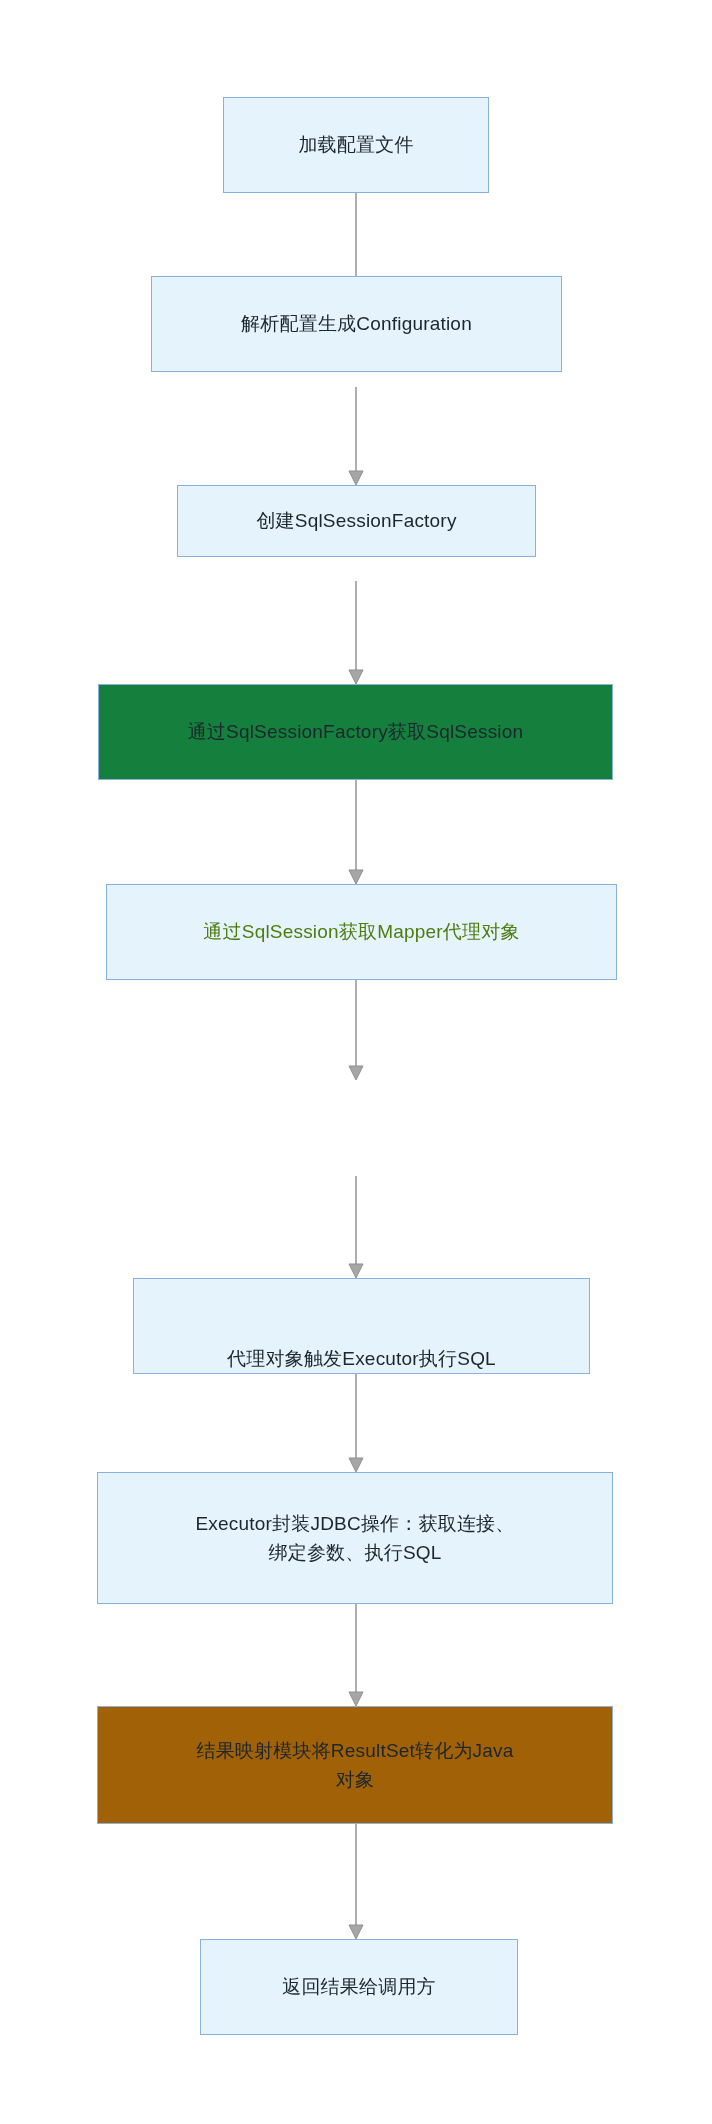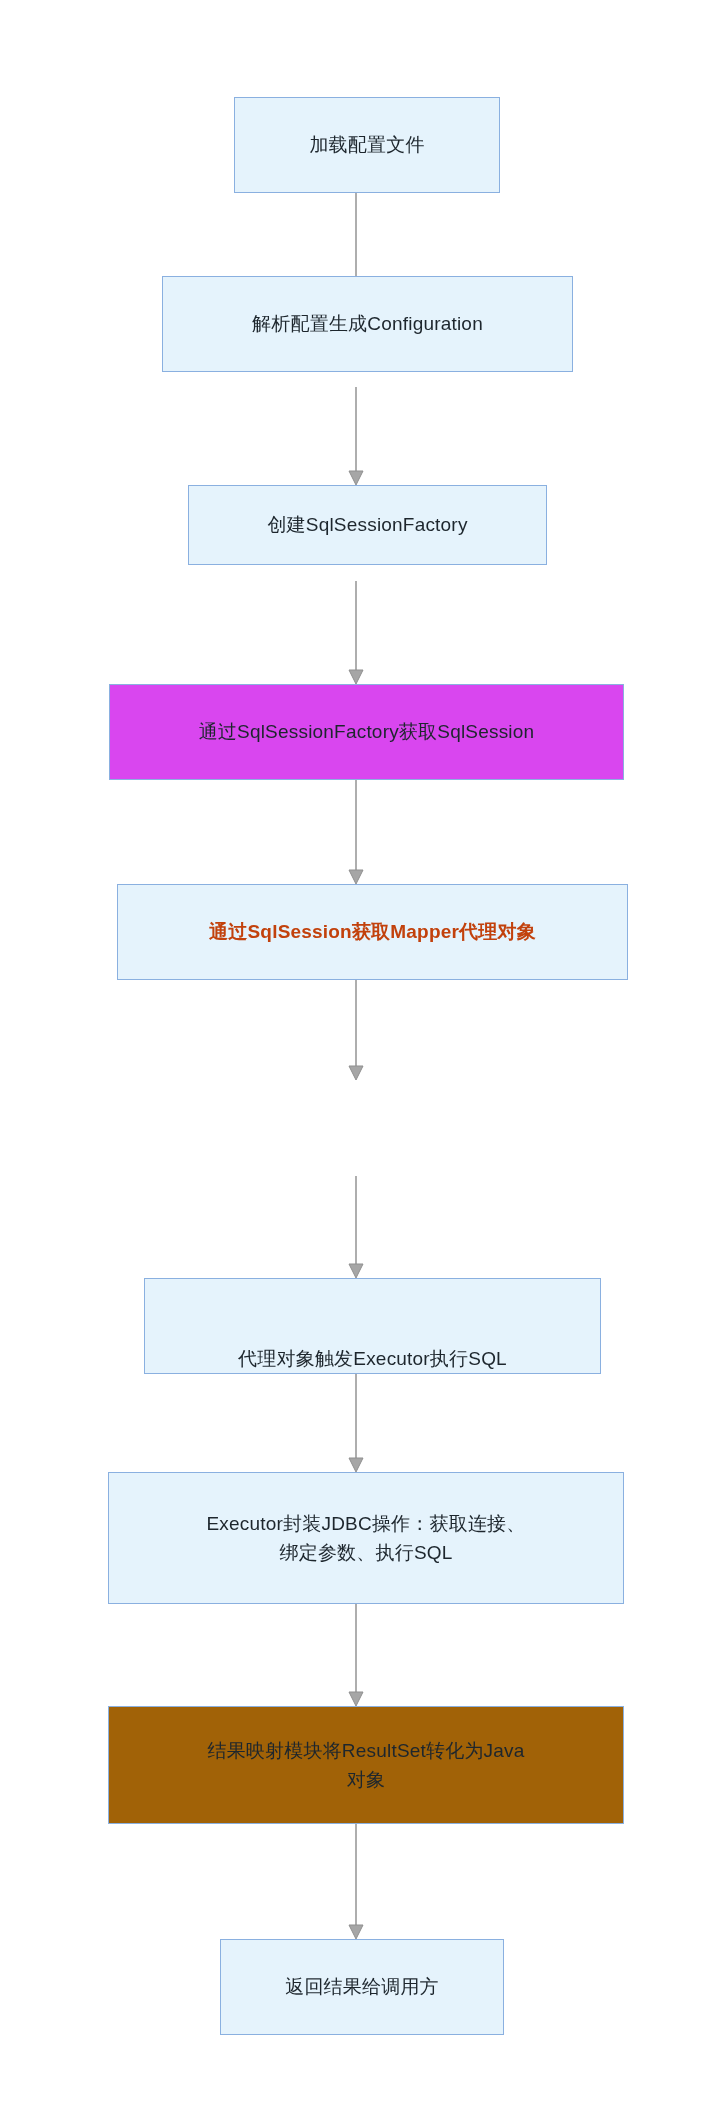--- a/index.html
+++ b/index.html
@@ -21,21 +21,20 @@
   }
   .flow-node {
     position: absolute;
     box-sizing: border-box;
     background: #e5f3fc;
     border: 1.5px solid #8ab0e0;
     display: flex;
     align-items: center;
     justify-content: center;
     text-align: center;
-    margin-left: 11px;
   }
   .flow-node-label {
     font-family: "Liberation Sans", "DejaVu Sans", sans-serif;
     font-size: 19px;
     line-height: 1.55;
     color: #1d262d;
     letter-spacing: 0.2px;
     padding: 0 10px;
     white-space: pre-line;
   }
@@ -92,36 +91,36 @@
     <svg class="flow-connector" width="30" height="115" style="left: 341px; top: 1824px;">
       <line x1="15" y1="0" x2="15" y2="103"></line>
       <polygon points="8,101 22,101 15,115"></polygon>
     </svg>
     <div class="flow-node" style="left: 223px; top: 97px; width: 266px; height: 96px; background: rgb(229, 243, 252); border-color: rgb(138, 176, 224);">
       <span class="flow-node-label" style="color: rgb(29, 38, 45);">加载配置文件</span>
     </div>
     <div class="flow-node" style="left: 151px; top: 276px; width: 411px; height: 96px; background: rgb(229, 243, 252); border-color: rgb(138, 176, 224);">
       <span class="flow-node-label" style="color: rgb(29, 38, 45);">解析配置生成Configuration</span>
     </div>
-    <div class="flow-node" style="left: 177px; top: 485px; width: 359px; height: 80px; background: rgb(229, 243, 252); border-color: rgb(138, 176, 224);">
+    <div class="flow-node" style="left: 177px; top: 485px; width: 359px; height: 72px; background: rgb(229, 243, 252); border-color: rgb(138, 176, 224);">
       <span class="flow-node-label" style="color: rgb(29, 38, 45);">创建SqlSessionFactory</span>
     </div>
-    <div class="flow-node" style="left: 98px; top: 684px; width: 515px; height: 96px; background: #d946ef; border-color: rgb(138, 176, 224);">
+    <div class="flow-node" style="left: 98px; top: 684px; width: 515px; height: 96px; background: #15803d; border-color: rgb(138, 176, 224);">
       <span class="flow-node-label" style="color: rgb(29, 38, 45);">通过SqlSessionFactory获取SqlSession</span>
     </div>
     <div class="flow-node" style="left: 106px; top: 884px; width: 511px; height: 96px; background: rgb(229, 243, 252); border-color: rgb(138, 176, 224);">
-      <span class="flow-node-label" style="color: #c2410c; font-weight: bold;">通过SqlSession获取Mapper代理对象</span>
+      <span class="flow-node-label" style="color: #4d7c0f;">通过SqlSession获取Mapper代理对象</span>
     </div>
     <div class="flow-node" style="left: 133px; top: 1278px; width: 457px; height: 96px; background: rgb(229, 243, 252); border-color: rgb(138, 176, 224); align-items: flex-end;">
       <span class="flow-node-label" style="color: rgb(29, 38, 45);">代理对象触发Executor执行SQL</span>
     </div>
     <div class="flow-node" style="left: 97px; top: 1472px; width: 516px; height: 132px; background: rgb(229, 243, 252); border-color: rgb(138, 176, 224);">
       <span class="flow-node-label" style="color: rgb(29, 38, 45);">Executor封装JDBC操作：获取连接、
 绑定参数、执行SQL</span>
     </div>
     <div class="flow-node" style="left: 97px; top: 1706px; width: 516px; height: 118px; background: #a16207; border-color: rgb(138, 176, 224);">
       <span class="flow-node-label" style="color: rgb(29, 38, 45);">结果映射模块将ResultSet转化为Java
 对象</span>
     </div>
-    <div class="flow-node" style="left: 209px; top: 1939px; width: 284px; height: 96px; background: rgb(229, 243, 252); border-color: rgb(138, 176, 224);">
+    <div class="flow-node" style="left: 200px; top: 1939px; width: 318px; height: 96px; background: rgb(229, 243, 252); border-color: rgb(138, 176, 224);">
       <span class="flow-node-label" style="color: rgb(29, 38, 45);">返回结果给调用方</span>
     </div>
   </div>
 
 </body></html>

